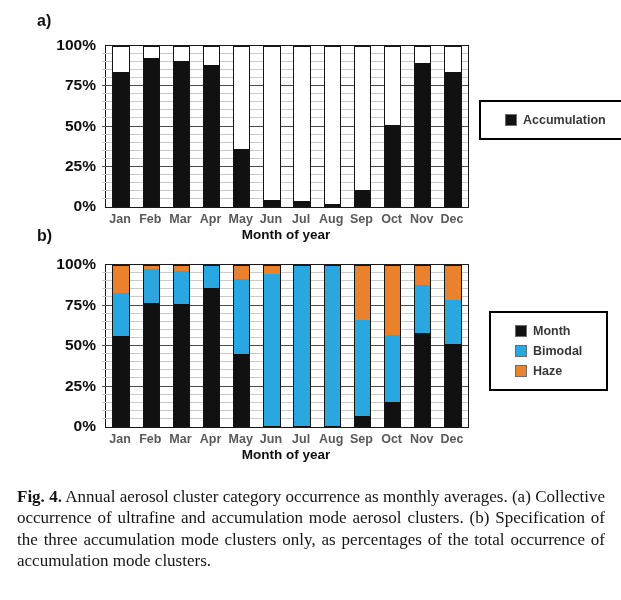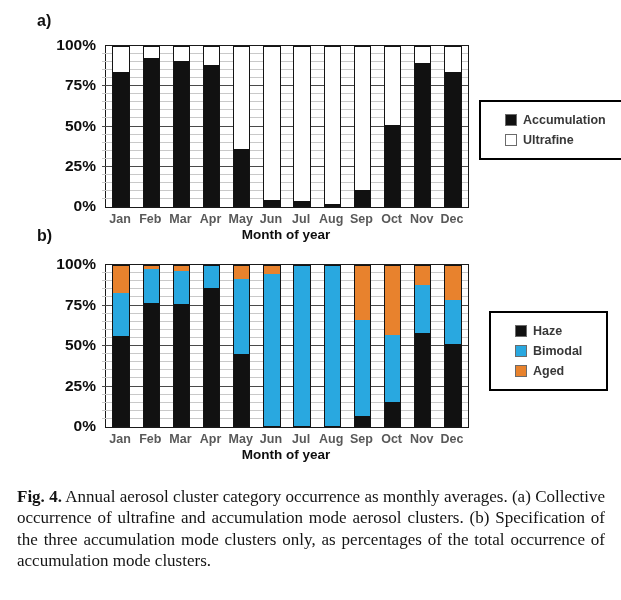--- a/index.html
+++ b/index.html
@@ -147,24 +147,20 @@
         <span class="xtick" style="left: 70.8333%;">Sep</span>
         <span class="xtick" style="left: 79.1667%;">Oct</span>
         <span class="xtick" style="left: 87.5%;">Nov</span>
         <span class="xtick" style="left: 95.8333%;">Dec</span>
       </div>
     <div class="xtitle">Month of year</div>
     <div class="legend legend-a">
         <div class="legend-item">
           <span class="swatch" style="background: rgb(17, 17, 17);"></span>
           <span>Accumulation</span>
-        </div>
-        <div class="legend-item">
-          <span class="swatch" style="background: rgb(255, 255, 255);"></span>
-          <span>Ultrafine</span>
         </div>
       </div>
   </section>
 
   <section class="panel panel-b">
     <div class="panel-label">b)</div>
     <div class="ylabels">
         <span class="ytick" style="top: 0%;">100%</span>
         <span class="ytick" style="top: 25%;">75%</span>
         <span class="ytick" style="top: 50%;">50%</span>
@@ -263,28 +259,28 @@
         <span class="xtick" style="left: 62.5%;">Aug</span>
         <span class="xtick" style="left: 70.8333%;">Sep</span>
         <span class="xtick" style="left: 79.1667%;">Oct</span>
         <span class="xtick" style="left: 87.5%;">Nov</span>
         <span class="xtick" style="left: 95.8333%;">Dec</span>
       </div>
     <div class="xtitle">Month of year</div>
     <div class="legend legend-b">
         <div class="legend-item">
           <span class="swatch" style="background: rgb(17, 17, 17);"></span>
-          <span>Haze</span>
+          <span>Month</span>
         </div>
         <div class="legend-item">
           <span class="swatch" style="background: rgb(41, 168, 224);"></span>
           <span>Bimodal</span>
         </div>
         <div class="legend-item">
           <span class="swatch" style="background: rgb(232, 130, 45);"></span>
-          <span>Aged</span>
+          <span>Haze</span>
         </div>
       </div>
   </section>
 
   <p class="caption"><b>Fig. 4.</b> <span>Annual aerosol cluster category occurrence as monthly averages. (a) Collective occurrence of ultrafine and accumulation mode aerosol clusters. (b) Specification of the three accumulation mode clusters only, as percentages of the total occurrence of accumulation mode clusters.</span></p>
 
 </div>
 
 </body></html>

